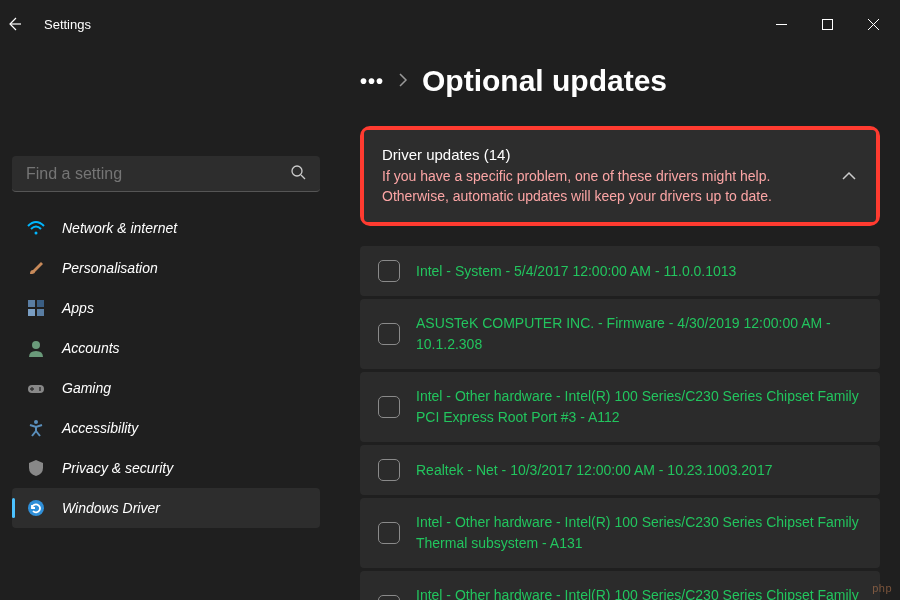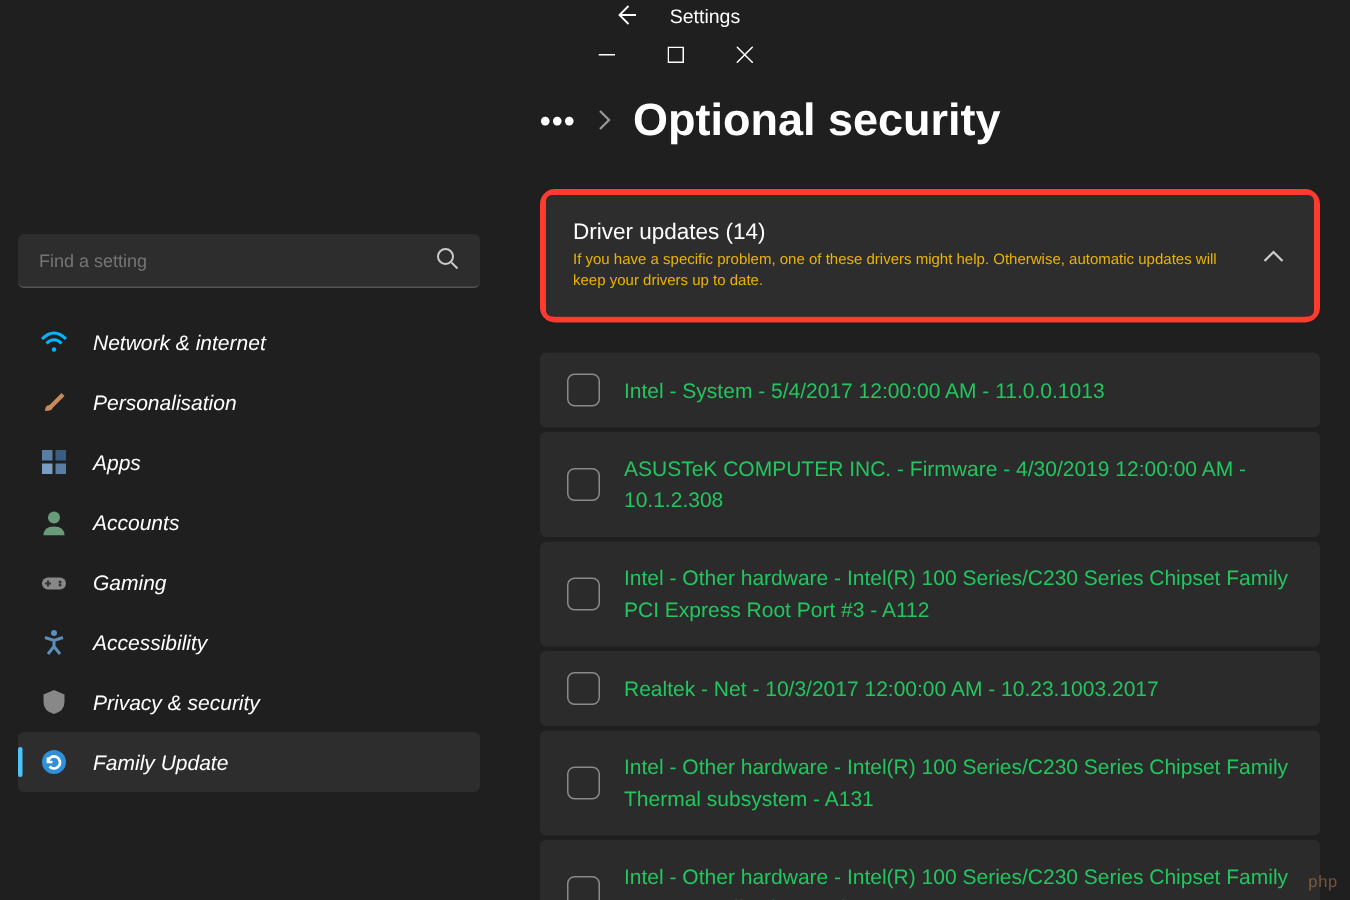--- a/index.html
+++ b/index.html
@@ -11,21 +11,20 @@
       height: 600px;
       overflow: hidden;
       font-size: 14px;
     }
     .titlebar {
       height: 48px;
       display: flex;
       align-items: center;
       padding: 0 4px;
       justify-content: space-between;
-      flex-direction: column;
     }
     .titlebar-left { display: flex; align-items: center; gap: 20px; }
     .back-btn { width: 20px; height: 20px; display:flex;align-items:center;justify-content:center; cursor:pointer; }
     .title { font-size: 13px; }
     .window-controls { display: flex; gap: 0; }
     .win-btn { width: 46px; height: 32px; display:flex;align-items:center;justify-content:center; cursor:pointer; }
     .main { display: flex; height: calc(600px - 48px); }
     .sidebar { width: 332px; flex-shrink: 0; padding: 108px 12px 0 12px; }
     .search-box {
       background: #2d2d2d;
@@ -36,21 +35,21 @@
       padding: 0 14px;
       margin-bottom: 16px;
       border-bottom: 1px solid #555;
     }
     .search-box input {
       flex: 1;
       background: transparent;
       border: none;
       color: #fff;
       outline: none;
-      font-size: 12px;
+      font-size: 16px;
     }
     .search-box .sicon { color: #ccc; }
     .nav-item {
       display: flex;
       align-items: center;
       gap: 16px;
       padding: 10px 14px;
       border-radius: 4px;
       cursor: pointer;
       font-size: 14px;
@@ -80,21 +79,21 @@
       padding: 0;
       margin-bottom: 20px;
     }
     .expand-header {
       background: #2d2d2d;
       border-radius: 4px;
       padding: 16px 56px 16px 18px;
       position: relative;
     }
     .expand-header h3 { font-size: 15px; font-weight: 400; margin-bottom: 4px; }
-    .expand-header p { font-size: 10px; color: #eab308; line-height: 1.4; }
+    .expand-header p { font-size: 14px; color: #fca5a5; line-height: 1.4; }
     .expand-chev { position:absolute; right:20px; top:50%; transform:translateY(-50%); color:#ccc; }
     .driver-list { display:flex; flex-direction:column; gap:3px; margin-top:4px;}
     .driver-item {
       background: #2b2b2b;
       border-radius: 4px;
       padding: 14px 18px;
       display: flex;
       align-items: center;
       gap: 16px;
     }
@@ -227,34 +226,34 @@
     <span>Privacy &amp; security</span>
         </div>
         <div class="nav-item selected">
     <span class="nav-icon">
             <svg width="18" height="18" viewBox="0 0 18 18">
               <circle cx="9" cy="9" r="8" fill="#2f8fd8"></circle>
               <path d="M5 9 A4 4 0 1 1 6 12" stroke="#fff" fill="none" stroke-width="1.8"></path>
               <path d="M5 6 V9 H8" stroke="#fff" fill="none" stroke-width="1.8"></path>
             </svg>
           </span>
-    <span>Family Update</span>
+    <span>Windows Driver</span>
         </div>
       </div>
   </div>
 
   <div class="content">
     <div class="breadcrumb-row">
       <span class="dots">•••</span>
       <span class="chev">
         <svg width="10" height="14" viewBox="0 0 10 14">
             <path d="M2 1 L8 7 L2 13" stroke="#999" fill="none" stroke-width="1.5"></path>
           </svg>
       </span>
-      <span class="page-title">Optional security</span>
+      <span class="page-title">Optional updates</span>
     </div>
 
     <div class="highlight-box">
       <div class="expand-header">
         <h3>Driver updates (14)</h3>
         <p>If you have a specific problem, one of these drivers might help. Otherwise, automatic updates will keep your drivers up to date.</p>
         <span class="expand-chev">
           <svg width="14" height="10" viewBox="0 0 14 10">
               <path d="M1 8 L7 2 L13 8" stroke="#ccc" fill="none" stroke-width="1.5"></path>
             </svg>

